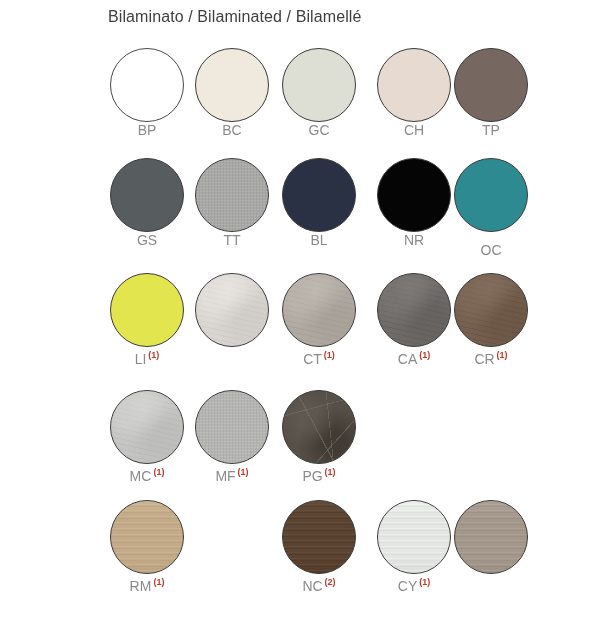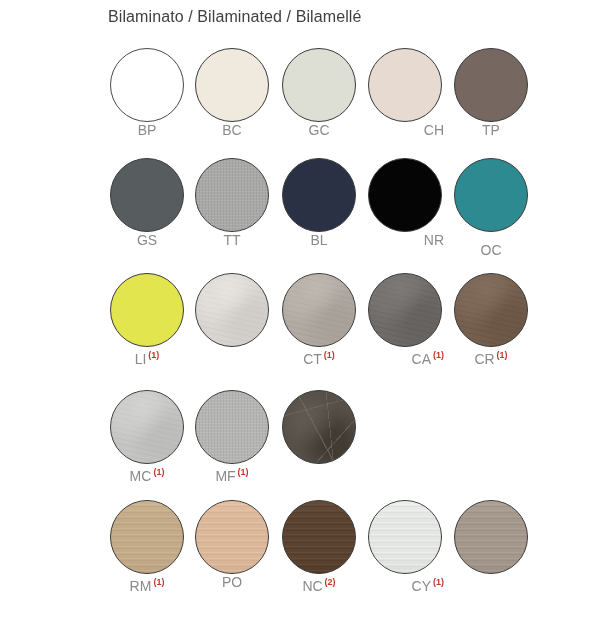--- a/index.html
+++ b/index.html
@@ -51,21 +51,21 @@
 
   .swatch-cell {
     position: absolute;
     top: 0;
     width: 78px;
     text-align: center;
   }
   .swatch-cell[data-col="0"] { left: 0px; }
   .swatch-cell[data-col="1"] { left: 85px; }
   .swatch-cell[data-col="2"] { left: 172px; }
-  .swatch-cell[data-col="3"] { left: 258px; text-align: right; }
+  .swatch-cell[data-col="3"] { left: 267px; }
   .swatch-cell[data-col="4"] { left: 344px; }
 
   .swatch-disc {
     width: 74px;
     height: 74px;
     border-radius: 50%;
     margin: 0 auto;
     border: 1px solid #3b3b3b;
     box-sizing: border-box;
     position: relative;
@@ -206,34 +206,29 @@
         <div class="swatch-cell" data-col="1">
           <div class="swatch-disc" style="background-color: rgb(180, 181, 178);">
             <span class="tex" style="background-image: repeating-linear-gradient(90deg, rgba(158, 159, 156, 0.35) 0px, rgba(158, 159, 156, 0.35) 1px, transparent 1px, transparent 3px), repeating-linear-gradient(0deg, rgba(202, 203, 200, 0.4) 0px, rgba(202, 203, 200, 0.4) 1px, transparent 1px, transparent 3px);"></span>
           </div>
           <div class="swatch-label"><span>MF</span><span class="swatch-note">(1)</span></div>
         </div>
         <div class="swatch-cell" data-col="2">
           <div class="swatch-disc" style="background-color: rgb(86, 80, 73);">
             <span class="tex" style="background-image: linear-gradient(62deg, transparent 0px, transparent 46%, rgba(120, 114, 107, 0.55) 46%, rgba(120, 114, 107, 0.55) 47.3%, transparent 47.3%, transparent 100%), linear-gradient(-48deg, transparent 0px, transparent 28%, rgba(120, 114, 107, 0.55) 28%, rgba(120, 114, 107, 0.55) 29%, transparent 29%, transparent 100%), linear-gradient(84deg, transparent 0px, transparent 63%, rgba(120, 114, 107, 0.55) 63%, rgba(120, 114, 107, 0.55) 64%, transparent 64%, transparent 100%), linear-gradient(-15deg, transparent 0px, transparent 72%, rgba(120, 114, 107, 0.55) 72%, rgba(120, 114, 107, 0.55) 73%, transparent 73%, transparent 100%), radial-gradient(circle at 35% 40%, rgba(108, 102, 95, 0.4) 0px, rgba(108, 102, 95, 0.4) 14%, transparent 44%), radial-gradient(circle at 70% 72%, rgba(48, 42, 35, 0.55) 0px, rgba(48, 42, 35, 0.55) 16%, transparent 50%);"></span>
           </div>
+          <div class="swatch-label"><span>PG</span><span class="swatch-note">(1)</span></div>
         </div>
       </div>
       <div class="swatch-row" data-row="4">
         <div class="swatch-cell" data-col="0">
           <div class="swatch-disc" style="background-color: rgb(195, 171, 138);">
             <span class="tex" style="background-image: repeating-linear-gradient(0deg, rgba(173, 149, 116, 0.35) 0px, rgba(173, 149, 116, 0.35) 1px, transparent 1px, transparent 2px, rgba(217, 193, 160, 0.4) 2px, rgba(217, 193, 160, 0.4) 3px, transparent 3px, transparent 6px), linear-gradient(rgba(217, 193, 160, 0.4) 0%, transparent 22%, transparent 78%, rgba(173, 149, 116, 0.35) 100%);"></span>
           </div>
           <div class="swatch-label"><span>RM</span><span class="swatch-note">(1)</span></div>
-        </div>
-        <div class="swatch-cell" data-col="1">
-          <div class="swatch-disc" style="background-color: rgb(220, 184, 154);">
-            <span class="tex" style="background-image: repeating-linear-gradient(0deg, rgba(198, 162, 132, 0.35) 0px, rgba(198, 162, 132, 0.35) 1px, transparent 1px, transparent 2px, rgba(242, 206, 176, 0.4) 2px, rgba(242, 206, 176, 0.4) 3px, transparent 3px, transparent 6px), linear-gradient(rgba(242, 206, 176, 0.4) 0%, transparent 22%, transparent 78%, rgba(198, 162, 132, 0.35) 100%);"></span>
-          </div>
-          <div class="swatch-label"><span>PO</span></div>
         </div>
         <div class="swatch-cell" data-col="2">
           <div class="swatch-disc" style="background-color: rgb(91, 67, 49);">
             <span class="tex" style="background-image: repeating-linear-gradient(0deg, rgba(69, 45, 27, 0.35) 0px, rgba(69, 45, 27, 0.35) 1px, transparent 1px, transparent 2px, rgba(113, 89, 71, 0.4) 2px, rgba(113, 89, 71, 0.4) 3px, transparent 3px, transparent 6px), linear-gradient(rgba(113, 89, 71, 0.4) 0%, transparent 22%, transparent 78%, rgba(69, 45, 27, 0.35) 100%);"></span>
           </div>
           <div class="swatch-label"><span>NC</span><span class="swatch-note">(2)</span></div>
         </div>
         <div class="swatch-cell" data-col="3">
           <div class="swatch-disc" style="background-color: rgb(228, 230, 227);">
             <span class="tex" style="background-image: repeating-linear-gradient(0deg, rgba(206, 208, 205, 0.35) 0px, rgba(206, 208, 205, 0.35) 1px, transparent 1px, transparent 2px, rgba(250, 252, 249, 0.4) 2px, rgba(250, 252, 249, 0.4) 3px, transparent 3px, transparent 6px), linear-gradient(rgba(250, 252, 249, 0.4) 0%, transparent 22%, transparent 78%, rgba(206, 208, 205, 0.35) 100%);"></span>

